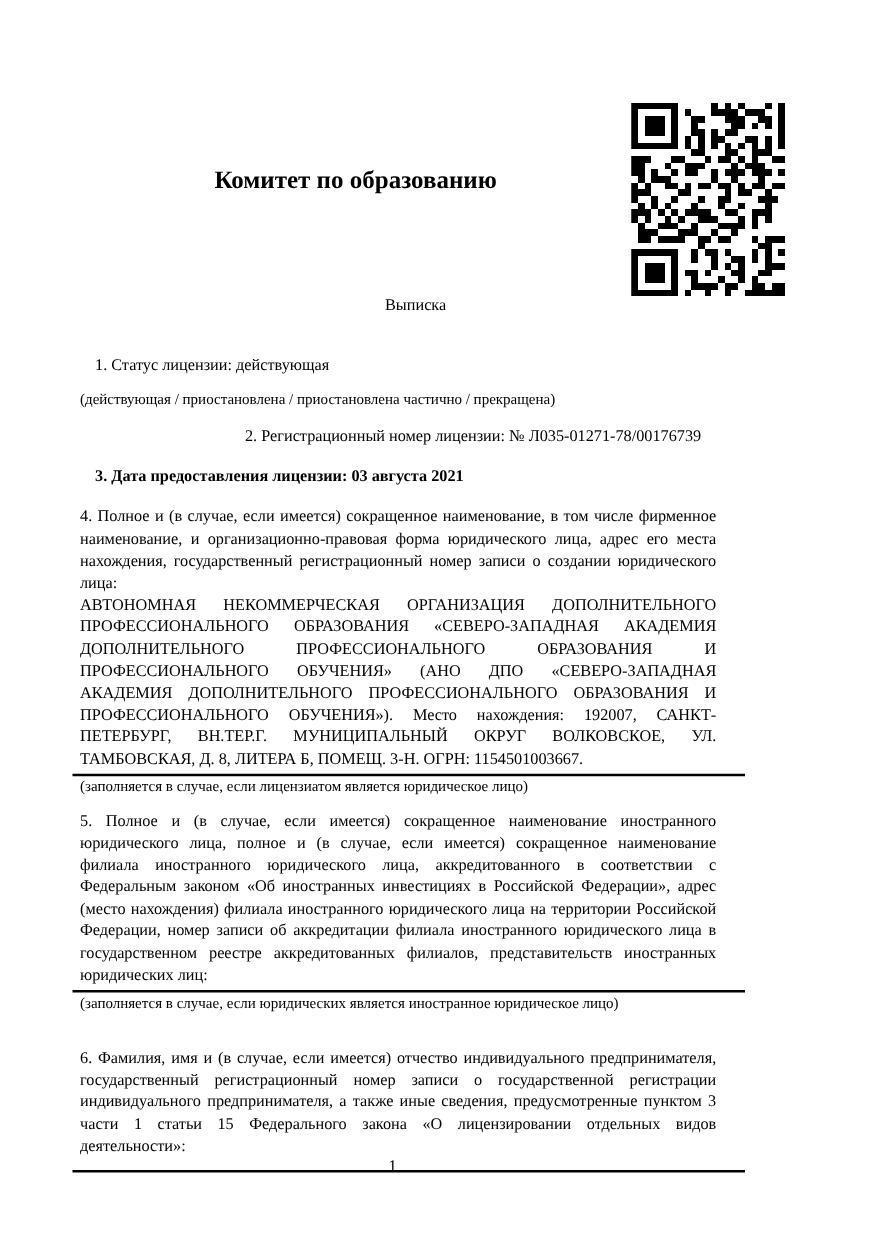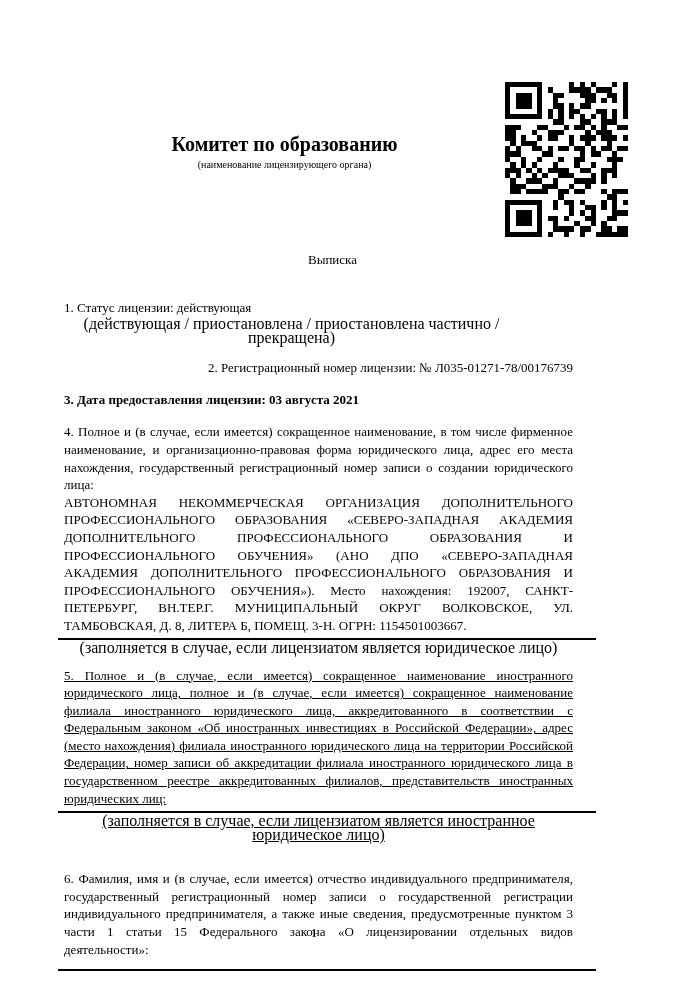--- a/index.html
+++ b/index.html
@@ -15,49 +15,48 @@
   }
   .qr{position:absolute;left:505px;top:82px;width:155px;height:155px;}
   .qr svg{display:block;width:155px;height:155px;}
   .org-header{padding-top:133px;width:441px;text-align:center;}
   .org-title{font-size:20px;font-weight:bold;line-height:22px;margin:0;}
   .org-caption{font-size:10px;line-height:12px;margin-top:4px;}
   .doc-title{margin-top:80px;text-align:center;padding-left:28px;}
   .doc-title div{line-height:17.6px;}
   .item{margin:0;}
   .sec-status{margin-top:30px;}
-  .line{margin:0;white-space:nowrap;}
-  .caption{font-size:16px;line-height:14px;text-align:center;margin-top:1px;}
+  .line{margin:12px;white-space:nowrap;}
+  .caption{font-size:12px;line-height:14px;text-align:left;margin-top:1px;}
   .caption-status{padding-right:54px;}
   .sec-regnum{margin-top:14px;text-align:right;}
   .sec-date{margin-top:14px;font-weight:bold;}
   .sec-block{margin-top:15px;}
   .para{margin:0;text-align:justify;}
   .rule{border-top:2px solid #000;margin:3px -23px 0 -6px;height:0;}
-  .sec-foreign{margin-top:12px;text-decoration:underline;}
+  .sec-foreign{margin-top:12px;}
   .sec-foreign .rule{margin-top:4px;}
   .sec-ip{margin-top:28px;}
   .sec-ip .rule{margin-top:11px;}
   .page-number{position:absolute;left:0;right:0;top:924px;text-align:center;font-size:13px;}
 </style>
 </head>
 <body>
 
 <div class="page">
 
   <div class="qr">
     <svg id="qr-svg" viewBox="0 0 29 29" shape-rendering="crispEdges">
         <rect width="29" height="29" fill="#ffffff"></rect>
         <path d="M0 0h1v1h-1zM1 0h1v1h-1zM2 0h1v1h-1zM3 0h1v1h-1zM4 0h1v1h-1zM5 0h1v1h-1zM6 0h1v1h-1zM12 0h1v1h-1zM14 0h1v1h-1zM16 0h1v1h-1zM20 0h1v1h-1zM22 0h1v1h-1zM23 0h1v1h-1zM24 0h1v1h-1zM25 0h1v1h-1zM26 0h1v1h-1zM27 0h1v1h-1zM28 0h1v1h-1zM0 1h1v1h-1zM6 1h1v1h-1zM8 1h1v1h-1zM12 1h1v1h-1zM13 1h1v1h-1zM14 1h1v1h-1zM15 1h1v1h-1zM17 1h1v1h-1zM18 1h1v1h-1zM19 1h1v1h-1zM22 1h1v1h-1zM28 1h1v1h-1zM0 2h1v1h-1zM2 2h1v1h-1zM3 2h1v1h-1zM4 2h1v1h-1zM6 2h1v1h-1zM9 2h1v1h-1zM10 2h1v1h-1zM14 2h1v1h-1zM15 2h1v1h-1zM16 2h1v1h-1zM19 2h1v1h-1zM20 2h1v1h-1zM22 2h1v1h-1zM24 2h1v1h-1zM25 2h1v1h-1zM26 2h1v1h-1zM28 2h1v1h-1zM0 3h1v1h-1zM2 3h1v1h-1zM3 3h1v1h-1zM4 3h1v1h-1zM6 3h1v1h-1zM9 3h1v1h-1zM15 3h1v1h-1zM16 3h1v1h-1zM18 3h1v1h-1zM20 3h1v1h-1zM22 3h1v1h-1zM24 3h1v1h-1zM25 3h1v1h-1zM26 3h1v1h-1zM28 3h1v1h-1zM0 4h1v1h-1zM2 4h1v1h-1zM3 4h1v1h-1zM4 4h1v1h-1zM6 4h1v1h-1zM9 4h1v1h-1zM10 4h1v1h-1zM12 4h1v1h-1zM14 4h1v1h-1zM15 4h1v1h-1zM22 4h1v1h-1zM24 4h1v1h-1zM25 4h1v1h-1zM26 4h1v1h-1zM28 4h1v1h-1zM0 5h1v1h-1zM6 5h1v1h-1zM8 5h1v1h-1zM10 5h1v1h-1zM12 5h1v1h-1zM13 5h1v1h-1zM17 5h1v1h-1zM18 5h1v1h-1zM20 5h1v1h-1zM22 5h1v1h-1zM28 5h1v1h-1zM0 6h1v1h-1zM1 6h1v1h-1zM2 6h1v1h-1zM3 6h1v1h-1zM4 6h1v1h-1zM5 6h1v1h-1zM6 6h1v1h-1zM8 6h1v1h-1zM10 6h1v1h-1zM12 6h1v1h-1zM14 6h1v1h-1zM16 6h1v1h-1zM18 6h1v1h-1zM20 6h1v1h-1zM22 6h1v1h-1zM23 6h1v1h-1zM24 6h1v1h-1zM25 6h1v1h-1zM26 6h1v1h-1zM27 6h1v1h-1zM28 6h1v1h-1zM9 7h1v1h-1zM10 7h1v1h-1zM14 7h1v1h-1zM15 7h1v1h-1zM18 7h1v1h-1zM19 7h1v1h-1zM20 7h1v1h-1zM0 8h1v1h-1zM1 8h1v1h-1zM2 8h1v1h-1zM6 8h1v1h-1zM7 8h1v1h-1zM11 8h1v1h-1zM13 8h1v1h-1zM14 8h1v1h-1zM16 8h1v1h-1zM18 8h1v1h-1zM21 8h1v1h-1zM22 8h1v1h-1zM23 8h1v1h-1zM26 8h1v1h-1zM28 8h1v1h-1zM0 9h1v1h-1zM1 9h1v1h-1zM5 9h1v1h-1zM8 9h1v1h-1zM9 9h1v1h-1zM10 9h1v1h-1zM15 9h1v1h-1zM17 9h1v1h-1zM18 9h1v1h-1zM19 9h1v1h-1zM24 9h1v1h-1zM25 9h1v1h-1zM26 9h1v1h-1zM27 9h1v1h-1zM28 9h1v1h-1zM0 10h1v1h-1zM1 10h1v1h-1zM3 10h1v1h-1zM6 10h1v1h-1zM8 10h1v1h-1zM9 10h1v1h-1zM12 10h1v1h-1zM14 10h1v1h-1zM15 10h1v1h-1zM16 10h1v1h-1zM18 10h1v1h-1zM19 10h1v1h-1zM20 10h1v1h-1zM22 10h1v1h-1zM24 10h1v1h-1zM25 10h1v1h-1zM28 10h1v1h-1zM1 11h1v1h-1zM3 11h1v1h-1zM4 11h1v1h-1zM5 11h1v1h-1zM12 11h1v1h-1zM15 11h1v1h-1zM19 11h1v1h-1zM24 11h1v1h-1zM25 11h1v1h-1zM0 12h1v1h-1zM2 12h1v1h-1zM5 12h1v1h-1zM6 12h1v1h-1zM8 12h1v1h-1zM10 12h1v1h-1zM11 12h1v1h-1zM13 12h1v1h-1zM14 12h1v1h-1zM16 12h1v1h-1zM18 12h1v1h-1zM19 12h1v1h-1zM21 12h1v1h-1zM22 12h1v1h-1zM27 12h1v1h-1zM28 12h1v1h-1zM0 13h1v1h-1zM1 13h1v1h-1zM2 13h1v1h-1zM7 13h1v1h-1zM8 13h1v1h-1zM14 13h1v1h-1zM16 13h1v1h-1zM17 13h1v1h-1zM20 13h1v1h-1zM24 13h1v1h-1zM25 13h1v1h-1zM0 14h1v1h-1zM3 14h1v1h-1zM6 14h1v1h-1zM10 14h1v1h-1zM13 14h1v1h-1zM14 14h1v1h-1zM19 14h1v1h-1zM20 14h1v1h-1zM21 14h1v1h-1zM25 14h1v1h-1zM26 14h1v1h-1zM1 15h1v1h-1zM3 15h1v1h-1zM5 15h1v1h-1zM9 15h1v1h-1zM13 15h1v1h-1zM16 15h1v1h-1zM20 15h1v1h-1zM23 15h1v1h-1zM28 15h1v1h-1zM0 16h1v1h-1zM1 16h1v1h-1zM2 16h1v1h-1zM4 16h1v1h-1zM6 16h1v1h-1zM8 16h1v1h-1zM9 16h1v1h-1zM10 16h1v1h-1zM11 16h1v1h-1zM14 16h1v1h-1zM15 16h1v1h-1zM18 16h1v1h-1zM19 16h1v1h-1zM20 16h1v1h-1zM25 16h1v1h-1zM26 16h1v1h-1zM0 17h1v1h-1zM2 17h1v1h-1zM5 17h1v1h-1zM7 17h1v1h-1zM10 17h1v1h-1zM11 17h1v1h-1zM12 17h1v1h-1zM16 17h1v1h-1zM18 17h1v1h-1zM20 17h1v1h-1zM23 17h1v1h-1zM25 17h1v1h-1zM27 17h1v1h-1zM1 18h1v1h-1zM4 18h1v1h-1zM5 18h1v1h-1zM6 18h1v1h-1zM9 18h1v1h-1zM13 18h1v1h-1zM14 18h1v1h-1zM15 18h1v1h-1zM16 18h1v1h-1zM18 18h1v1h-1zM23 18h1v1h-1zM25 18h1v1h-1zM1 19h1v1h-1zM2 19h1v1h-1zM3 19h1v1h-1zM7 19h1v1h-1zM8 19h1v1h-1zM9 19h1v1h-1zM12 19h1v1h-1zM15 19h1v1h-1zM23 19h1v1h-1zM24 19h1v1h-1zM25 19h1v1h-1zM27 19h1v1h-1zM28 19h1v1h-1zM1 20h1v1h-1zM2 20h1v1h-1zM4 20h1v1h-1zM5 20h1v1h-1zM6 20h1v1h-1zM7 20h1v1h-1zM10 20h1v1h-1zM11 20h1v1h-1zM13 20h1v1h-1zM14 20h1v1h-1zM18 20h1v1h-1zM20 20h1v1h-1zM21 20h1v1h-1zM22 20h1v1h-1zM23 20h1v1h-1zM24 20h1v1h-1zM25 20h1v1h-1zM27 20h1v1h-1zM28 20h1v1h-1zM10 21h1v1h-1zM19 21h1v1h-1zM20 21h1v1h-1zM24 21h1v1h-1zM0 22h1v1h-1zM1 22h1v1h-1zM2 22h1v1h-1zM3 22h1v1h-1zM4 22h1v1h-1zM5 22h1v1h-1zM6 22h1v1h-1zM9 22h1v1h-1zM11 22h1v1h-1zM12 22h1v1h-1zM14 22h1v1h-1zM18 22h1v1h-1zM20 22h1v1h-1zM22 22h1v1h-1zM24 22h1v1h-1zM25 22h1v1h-1zM28 22h1v1h-1zM0 23h1v1h-1zM6 23h1v1h-1zM9 23h1v1h-1zM12 23h1v1h-1zM15 23h1v1h-1zM16 23h1v1h-1zM18 23h1v1h-1zM20 23h1v1h-1zM24 23h1v1h-1zM0 24h1v1h-1zM2 24h1v1h-1zM3 24h1v1h-1zM4 24h1v1h-1zM6 24h1v1h-1zM12 24h1v1h-1zM14 24h1v1h-1zM16 24h1v1h-1zM20 24h1v1h-1zM21 24h1v1h-1zM22 24h1v1h-1zM23 24h1v1h-1zM24 24h1v1h-1zM27 24h1v1h-1zM28 24h1v1h-1zM0 25h1v1h-1zM2 25h1v1h-1zM3 25h1v1h-1zM4 25h1v1h-1zM6 25h1v1h-1zM8 25h1v1h-1zM9 25h1v1h-1zM11 25h1v1h-1zM15 25h1v1h-1zM16 25h1v1h-1zM19 25h1v1h-1zM20 25h1v1h-1zM23 25h1v1h-1zM25 25h1v1h-1zM26 25h1v1h-1zM27 25h1v1h-1zM28 25h1v1h-1zM0 26h1v1h-1zM2 26h1v1h-1zM3 26h1v1h-1zM4 26h1v1h-1zM6 26h1v1h-1zM9 26h1v1h-1zM13 26h1v1h-1zM16 26h1v1h-1zM18 26h1v1h-1zM26 26h1v1h-1zM28 26h1v1h-1zM0 27h1v1h-1zM6 27h1v1h-1zM9 27h1v1h-1zM10 27h1v1h-1zM11 27h1v1h-1zM12 27h1v1h-1zM14 27h1v1h-1zM15 27h1v1h-1zM18 27h1v1h-1zM19 27h1v1h-1zM21 27h1v1h-1zM22 27h1v1h-1zM23 27h1v1h-1zM24 27h1v1h-1zM27 27h1v1h-1zM28 27h1v1h-1zM0 28h1v1h-1zM1 28h1v1h-1zM2 28h1v1h-1zM3 28h1v1h-1zM4 28h1v1h-1zM5 28h1v1h-1zM6 28h1v1h-1zM8 28h1v1h-1zM11 28h1v1h-1zM14 28h1v1h-1zM17 28h1v1h-1zM18 28h1v1h-1zM19 28h1v1h-1zM20 28h1v1h-1zM21 28h1v1h-1zM22 28h1v1h-1zM25 28h1v1h-1zM26 28h1v1h-1zM27 28h1v1h-1zM28 28h1v1h-1z" fill="#000000"></path>
       </svg>
   </div>
 
   <header class="org-header">
     <h1 class="org-title">Комитет по образованию</h1>
-    <div class="org-caption">(наименование лицензирующего органа)</div>
   </header>
 
   <div class="doc-title">
     <div>Выписка</div>
   </div>
 
   <section class="item sec-status">
     <p class="line">1. Статус лицензии: действующая</p>
     <div class="caption caption-status">(действующая / приостановлена / приостановлена частично / прекращена)</div>
   </section>
@@ -72,21 +71,21 @@
 
   <section class="item sec-block sec-legal">
     <p class="para"><span>4. Полное и (в случае, если имеется) сокращенное наименование, в том числе фирменное наименование, и организационно-правовая форма юридического лица, адрес его места нахождения, государственный регистрационный номер записи о создании юридического лица:</span><br><span>АВТОНОМНАЯ НЕКОММЕРЧЕСКАЯ ОРГАНИЗАЦИЯ ДОПОЛНИТЕЛЬНОГО ПРОФЕССИОНАЛЬНОГО ОБРАЗОВАНИЯ «СЕВЕРО-ЗАПАДНАЯ АКАДЕМИЯ ДОПОЛНИТЕЛЬНОГО ПРОФЕССИОНАЛЬНОГО ОБРАЗОВАНИЯ И ПРОФЕССИОНАЛЬНОГО ОБУЧЕНИЯ» (АНО ДПО «СЕВЕРО-ЗАПАДНАЯ АКАДЕМИЯ ДОПОЛНИТЕЛЬНОГО ПРОФЕССИОНАЛЬНОГО ОБРАЗОВАНИЯ И ПРОФЕССИОНАЛЬНОГО ОБУЧЕНИЯ»). Место нахождения: 192007, САНКТ-ПЕТЕРБУРГ, ВН.ТЕР.Г. МУНИЦИПАЛЬНЫЙ ОКРУГ ВОЛКОВСКОЕ, УЛ. ТАМБОВСКАЯ, Д. 8, ЛИТЕРА Б, ПОМЕЩ. 3-Н. ОГРН: 1154501003667.</span></p>
     <div class="rule"></div>
     <div class="caption">(заполняется в случае, если лицензиатом является юридическое лицо)</div>
   </section>
 
   <section class="item sec-block sec-foreign">
     <p class="para">5. Полное и (в случае, если имеется) сокращенное наименование иностранного юридического лица, полное и (в случае, если имеется) сокращенное наименование филиала иностранного юридического лица, аккредитованного в соответствии с Федеральным законом «Об иностранных инвестициях в Российской Федерации», адрес (место нахождения) филиала иностранного юридического лица на территории Российской Федерации, номер записи об аккредитации филиала иностранного юридического лица в государственном реестре аккредитованных филиалов, представительств иностранных юридических лиц:</p>
     <div class="rule"></div>
-    <div class="caption">(заполняется в случае, если лицензиатом является иностранное юридическое лицо)</div>
+    <div class="caption">(заполняется в случае, если юридических является иностранное юридическое лицо)</div>
   </section>
 
   <section class="item sec-block sec-ip">
     <p class="para">6. Фамилия, имя и (в случае, если имеется) отчество индивидуального предпринимателя, государственный регистрационный номер записи о государственной регистрации индивидуального предпринимателя, а также иные сведения, предусмотренные пунктом 3 части 1 статьи 15 Федерального закона «О лицензировании отдельных видов деятельности»:</p>
     <div class="rule"></div>
   </section>
 
   <div class="page-number">1</div>
 
 </div>

